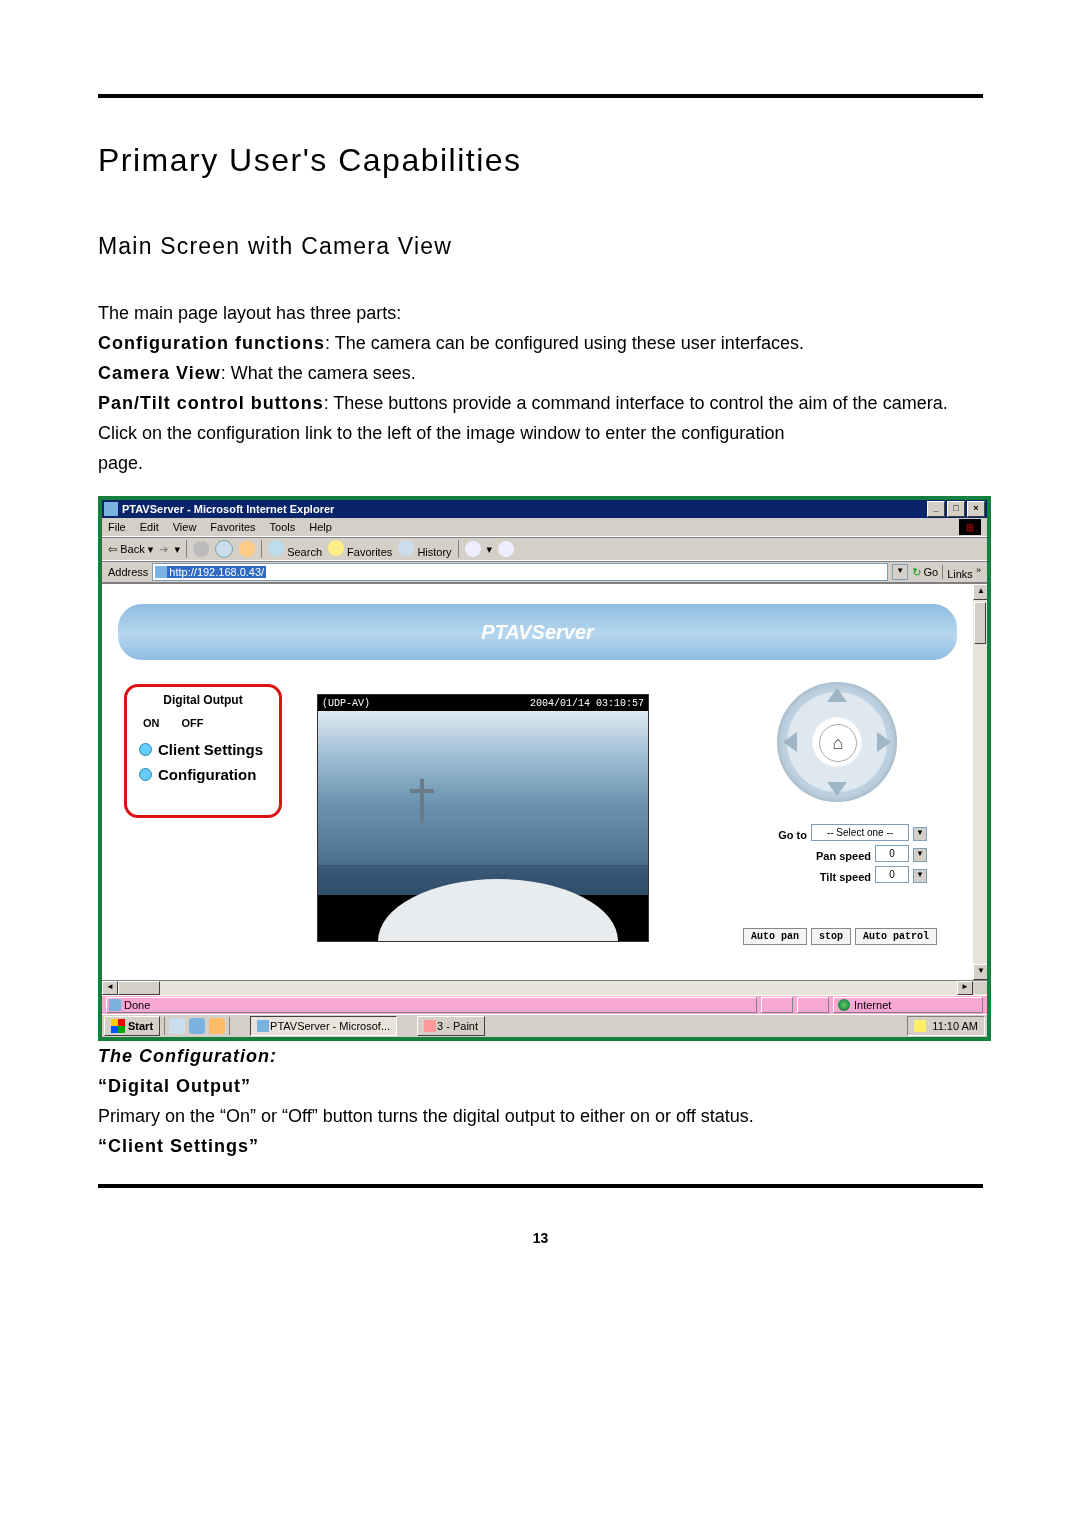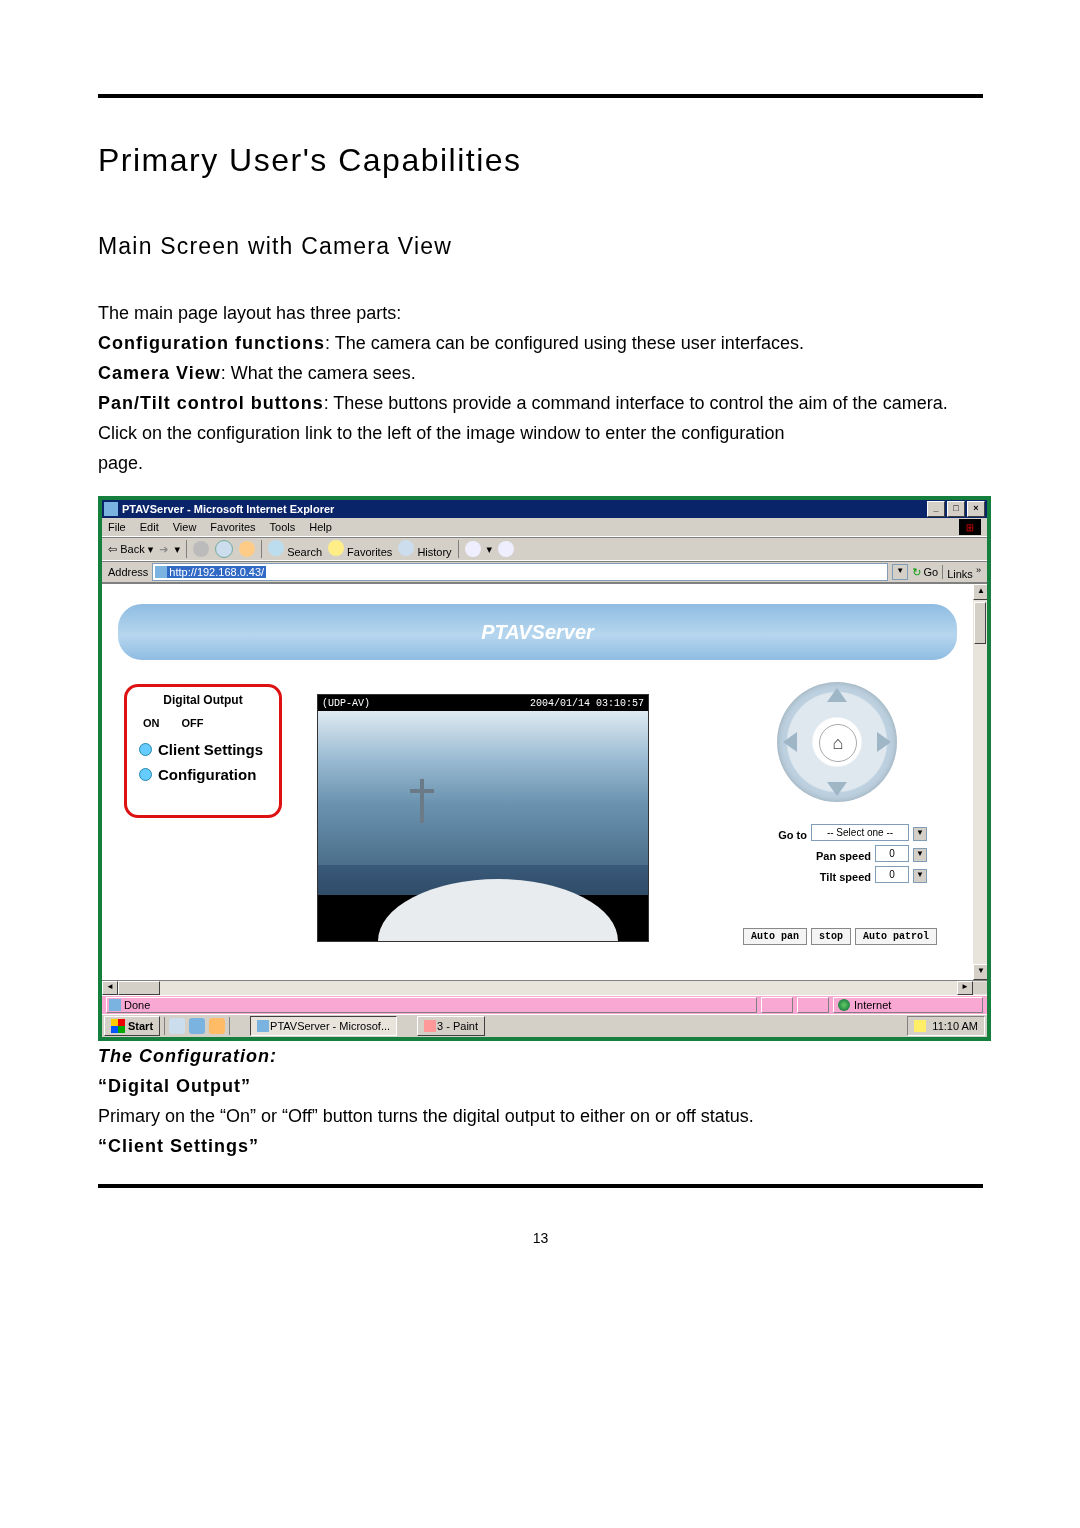--- a/index.html
+++ b/index.html
@@ -295,21 +295,21 @@
     padding: 2px 7px;
   }
   
   .caption-heading {
     font-style: italic; font-weight:700;
     font-size:18px; letter-spacing:1px;
     margin: 18px 0 4px 0;
   }
   .pagenum {
     position:absolute; left:0; right:0; bottom:-58px;
-    text-align:center; font-size:14px;
+    text-align:center; font-size:14px;font-weight:bold;
   }
   .footer-area {
     position:absolute; left:98px; top:1176px; width:885px;
   }
   .hr-bot { margin-top: 8px; }
 </style>
 </head>
 <body>
 
 <div class="page">

